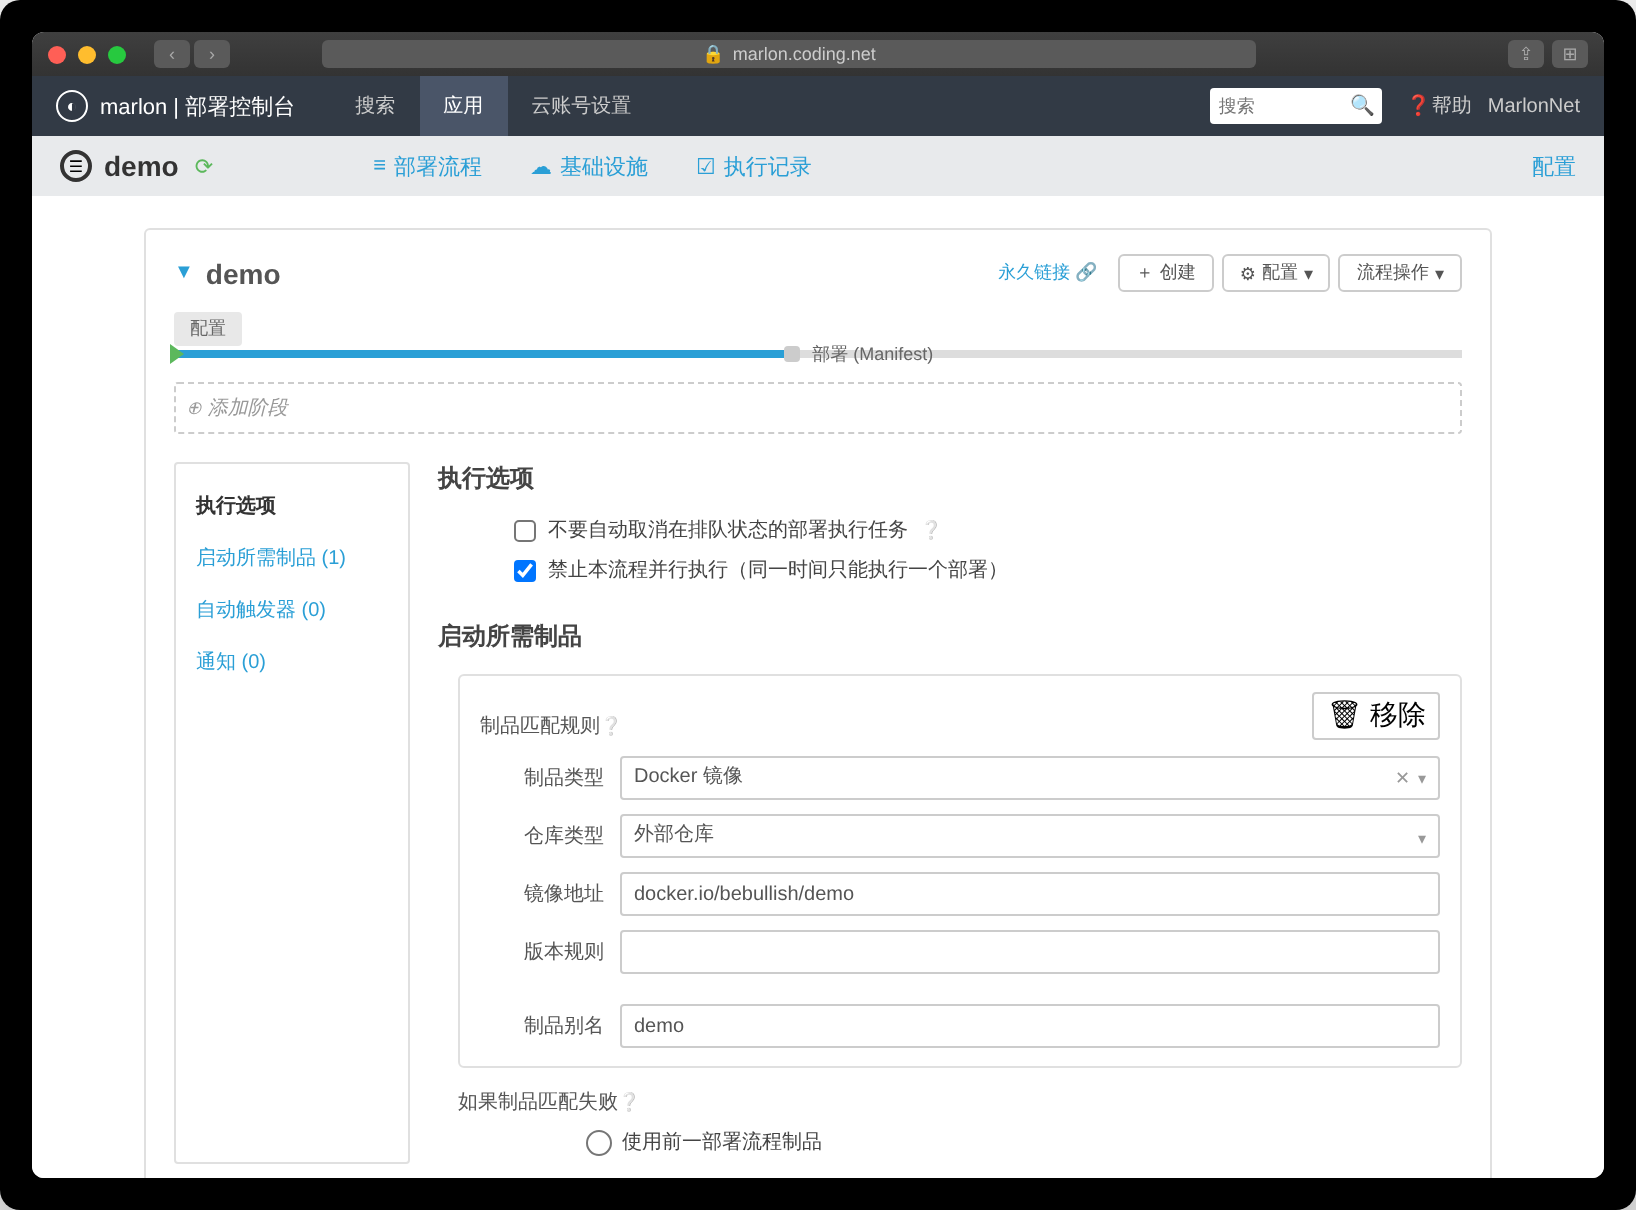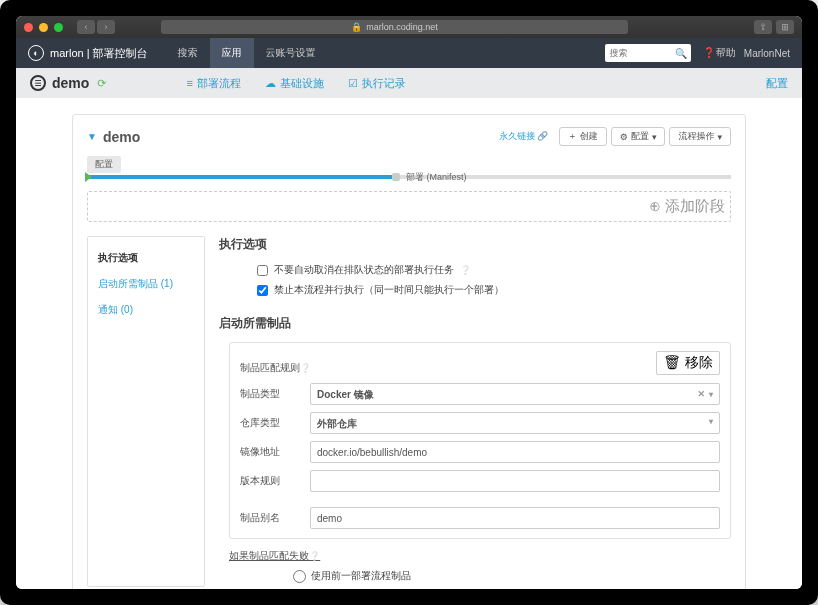--- a/index.html
+++ b/index.html
@@ -49,21 +49,21 @@
 
 .pipeline-row { margin-top: 8px; }
 .stage-label { background: #e8e8e8; padding: 2px 8px; font-size: 9px; color: #666; display: inline-block; border-radius: 2px; }
 .pipeline-bar { height: 4px; background: #ddd; margin-top: 2px; position: relative; display:flex;align-items:center; }
 .pipeline-fill { width: 48%; height: 100%; background: #2a9fd6; }
 .pipeline-start { position:absolute;left:-2px;top:-3px;width:0;height:0;border-top:5px solid transparent;border-bottom:5px solid transparent;border-left:7px solid #5cb85c; }
 .pipeline-handle { width: 8px; height: 8px; background: #ccc; border-radius: 2px; margin-left:-4px; }
 .deploy-label { font-size: 9px; color: #666; margin-left: 6px; }
 
 .dashed-btns { display: flex; gap: 12px; margin-top: 12px; }
-.dashed-btn { flex: 1; border: 1px dashed #ccc; text-align: right; padding: 5px; font-size: 15px; color: #999; cursor: pointer; border-radius: 2px; }
+.dashed-btn { flex: 1; border: 1px dashed #ccc; text-align: left; padding: 5px; font-size: 10px; color: #999; cursor: pointer; border-radius: 2px; font-style: italic; }
 
 .two-col { display: flex; gap: 14px; margin-top: 14px; }
 .sidebar { width: 118px; border: 1px solid #e0e0e0; border-radius: 2px; padding: 8px 0; background: #fff; }
 .sidebar-item { padding: 6px 10px; font-size: 10px; cursor: pointer; }
 .sidebar-item.active { color: #333; font-weight: 600; }
 .sidebar-link { color: #2a9fd6; }
 
 .main-col { flex: 1; }
 .section-title { font-size: 12px; font-weight: 600; color: #444; margin-bottom: 10px; }
 .check-row { display: flex; align-items: center; gap: 6px; margin: 6px 0 6px 38px; font-size: 10px; color: #444; }
@@ -71,28 +71,28 @@
 .help-q { color: #aaa; font-size: 9px; }
 
 .sub-desc { font-size: 10px; color: #666; margin: 6px 0 10px; }
 
 .rule-box { border: 1px solid #e0e0e0; border-radius: 3px; padding: 4px 10px 2px; margin-left: 10px; }
 .rule-header { display: flex; align-items: flex-end; margin-bottom: 8px; padding-top:4px; }
 .rule-title { font-size: 10px; color: #555; }
 .remove-btn { margin-left: auto; border: 1px solid #ccc; padding: 2px 6px; font-size: 14px; border-radius: 2px; cursor: pointer; background:#fff; }
 
 .form-row { display: flex; align-items: center; margin-bottom: 7px; }
-.form-label { width: 70px; font-size: 10px; color: #555; padding-right: 8px; }
+.form-label { width: 70px; text-align: right; font-size: 10px; color: #555; padding-right: 8px; }
 .form-control { flex: 1; border: 1px solid #ccc; border-radius: 2px; padding: 4px 6px; font-size: 10px; color: #555; background: #fff; height: 22px; }
-.form-control.select { display: flex; align-items: flex-start; justify-content: space-between; font-weight: bold; }
+.form-control.select { display: flex; align-items: flex-end; justify-content: space-between; }
 .clear-x { color: #999; margin-right: 4px; font-size: 9px; cursor:pointer; }
 .dd-caret { color: #999; font-size: 8px; }
 
 .fail-section { margin-top: 10px; margin-left:10px; }
-.fail-title { font-size: 10px; color: #555; margin-bottom: 6px; text-decoration: underline; }
+.fail-title { font-size: 10px; color: #555; margin-bottom: 6px; }
 .radio-row { display: flex; align-items: center; gap: 5px; margin-left: 64px; font-size: 10px; color: #444; margin-bottom: 4px; }
 </style>
 </head>
 <body>
 
 <div class="browser-frame">
   <div class="browser-inner">
 
     <div class="mac-titlebar">
       <div class="traffic tl-red"></div>
@@ -183,20 +183,21 @@
         </div>
 
         <div class="dashed-btns">
           <div class="dashed-btn">⊕ 添加阶段</div>
         </div>
 
         <div class="two-col">
           <div class="sidebar">
             <div class="sidebar-item active">执行选项</div>
             <div class="sidebar-item sidebar-link">启动所需制品 (1)</div>
+            <div class="sidebar-item sidebar-link">自动触发器 (0)</div>
             <div class="sidebar-item sidebar-link">通知 (0)</div>
           </div>
 
           <div class="main-col">
             <div class="section-title">执行选项</div>
             <div class="check-row">
               <input type="checkbox" style="">
               <span>不要自动取消在排队状态的部署执行任务</span>
               <span class="help-q">❔</span>
             </div>

